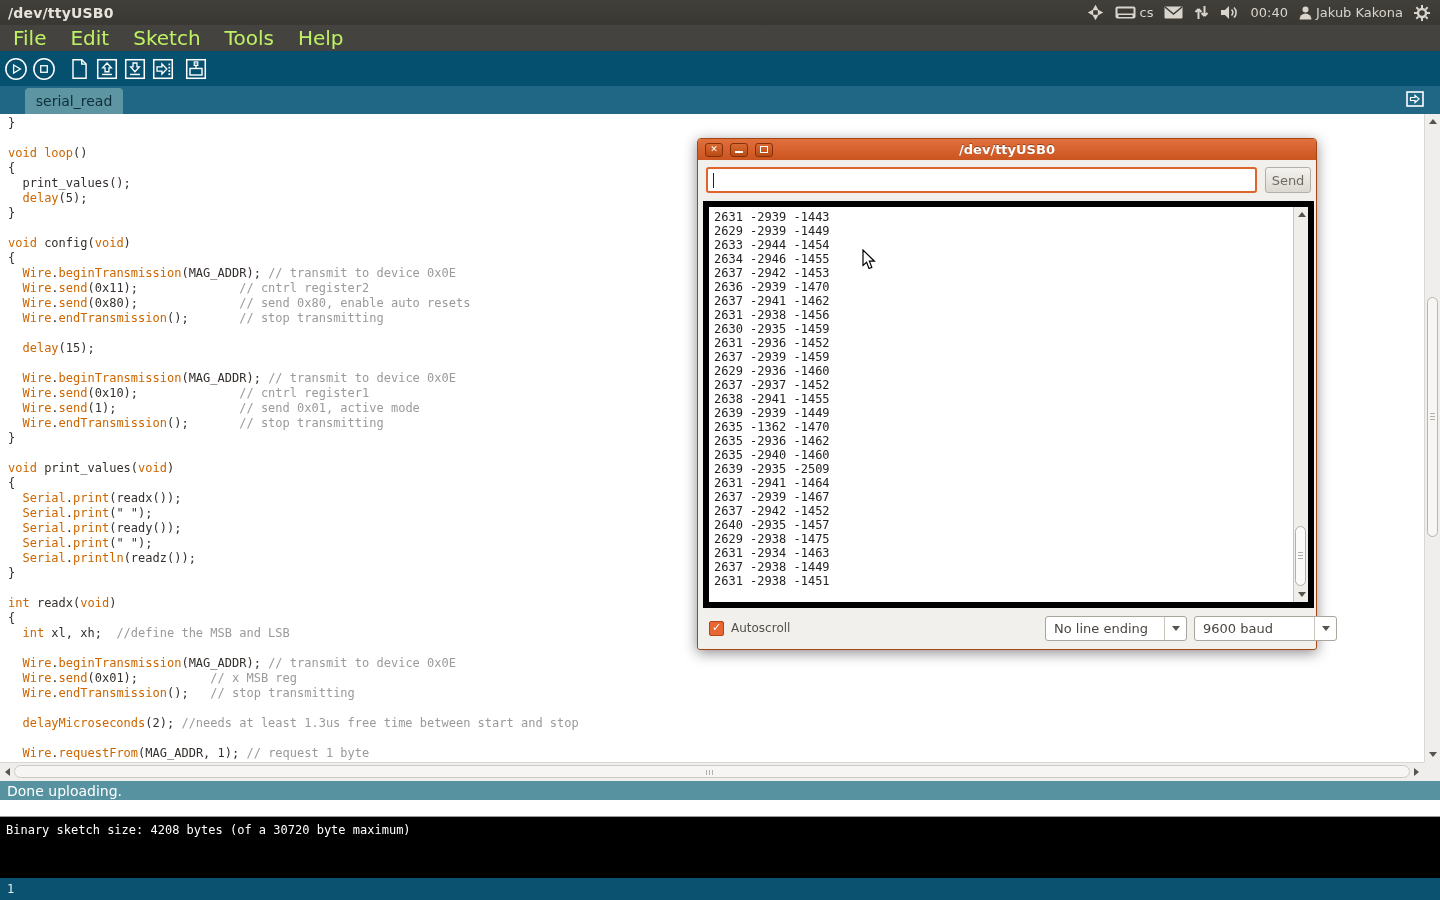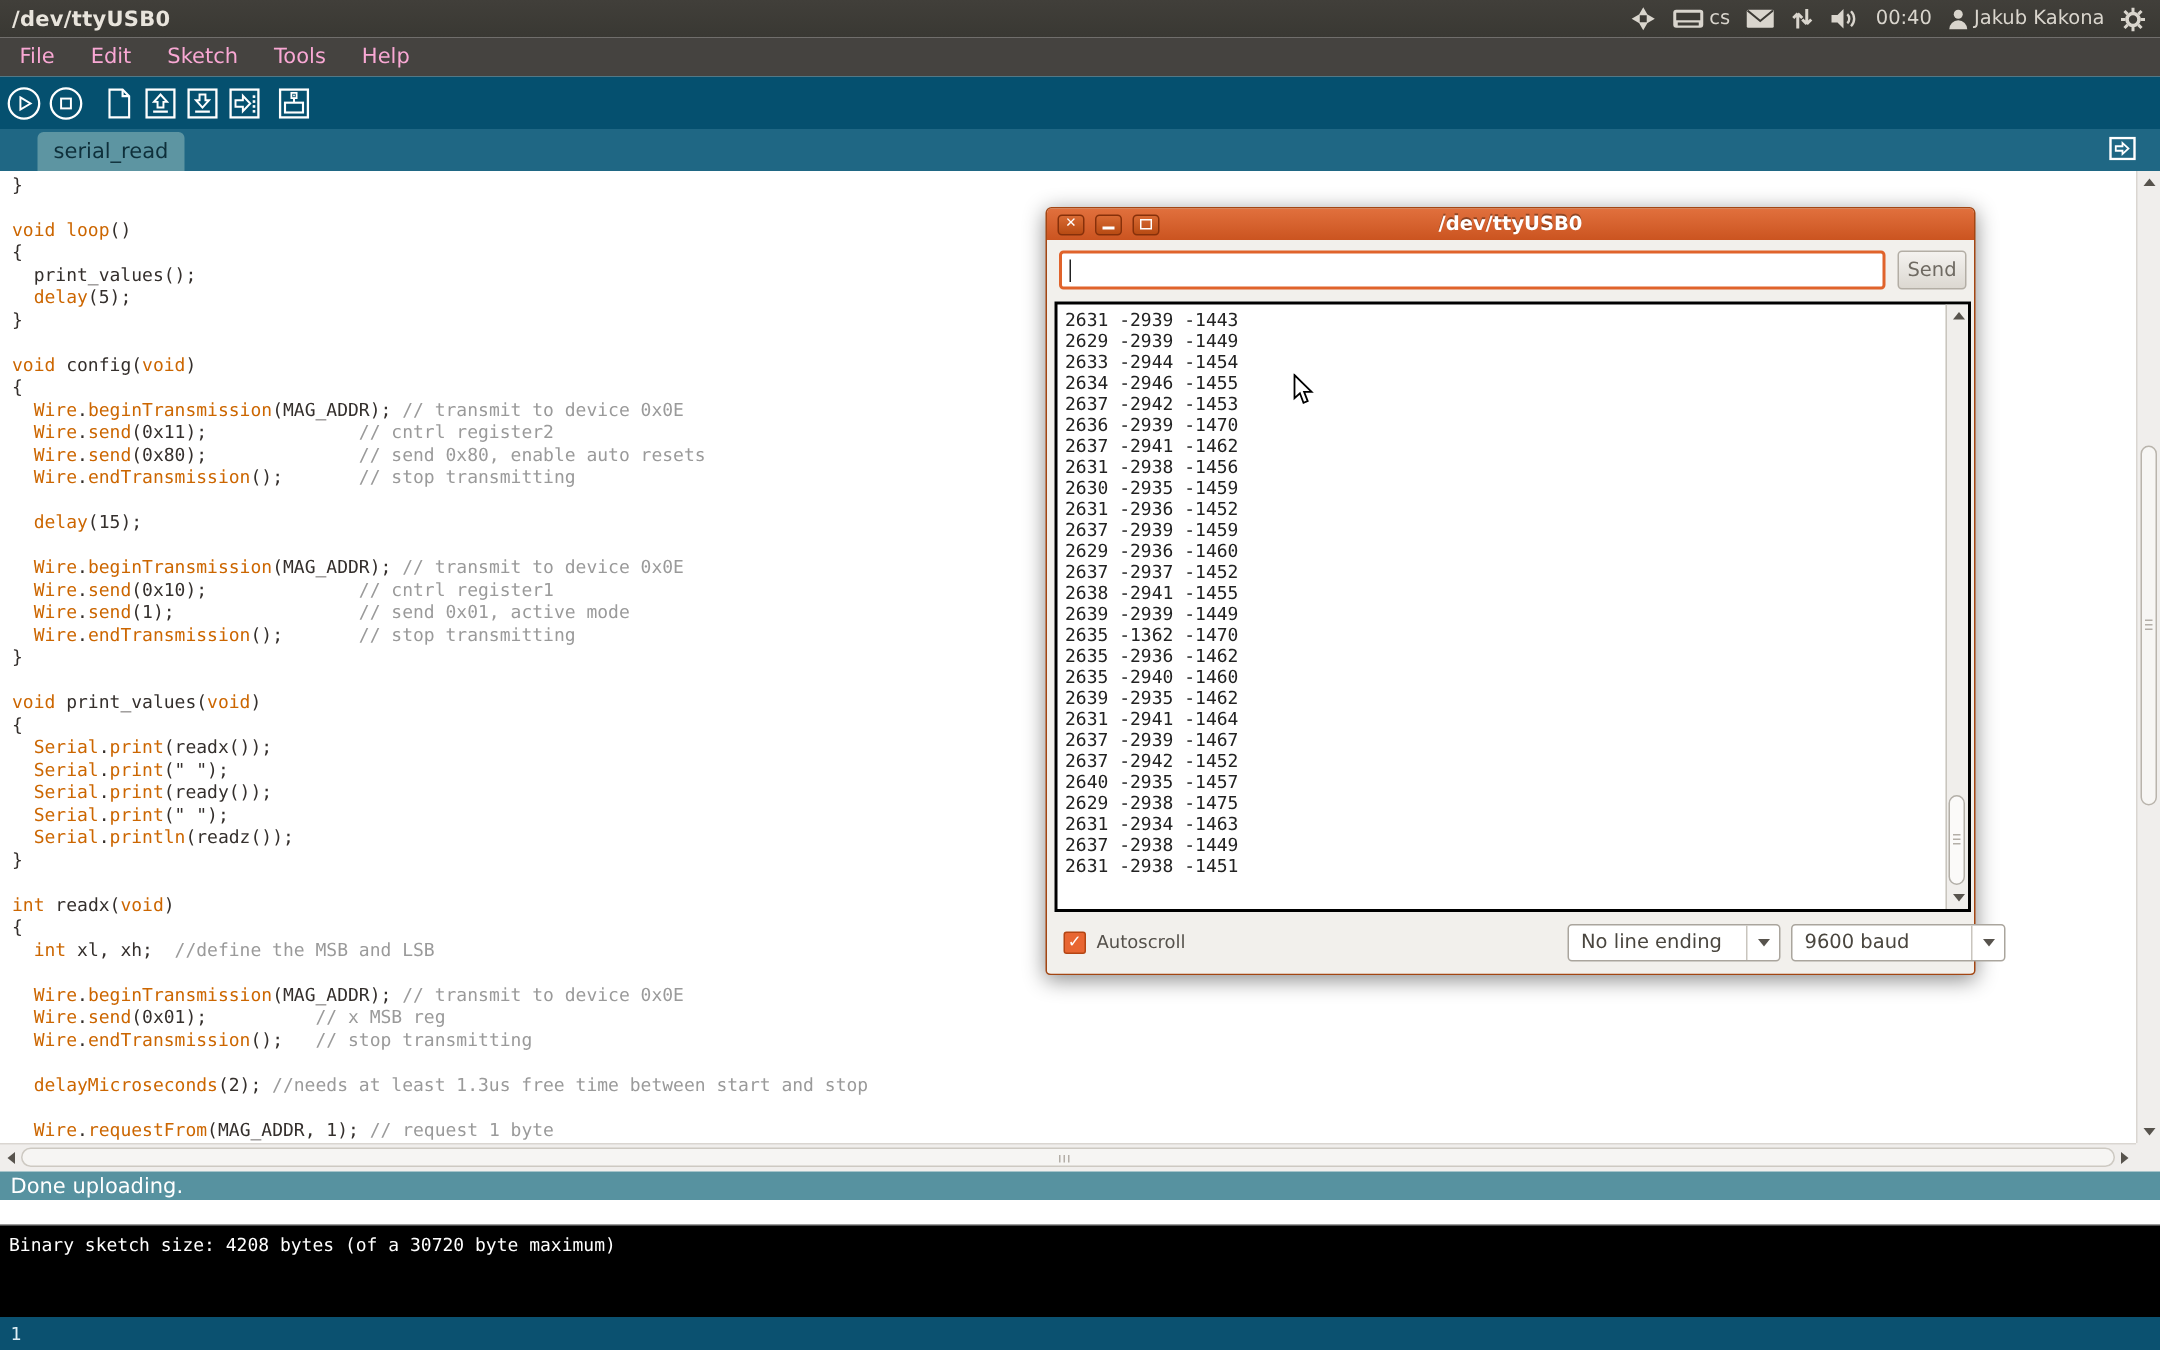--- a/index.html
+++ b/index.html
@@ -11,21 +11,21 @@
     background:linear-gradient(#413f3a,#393833); color:#e8e4dc;
     display:flex; align-items:center; }
   .win-title { font-weight:bold; font-size:14px; padding-left:8px; letter-spacing:.2px; }
   .tray { margin-left:auto; display:flex; align-items:center; gap:11px; padding-right:10px; }
   .tray-item { display:flex; align-items:center; gap:4px; color:#d9d5cd; font-size:13px; }
   .tray svg { display:block; }
 
   
   .menu-bar { position:absolute; left:0; top:25px; width:1440px; height:26px;
     background:#454340; display:flex; align-items:center; padding-left:1px; }
-  .menu-item { color:#f9a8d4; font-size:14px; padding:0 12px; height:26px;
+  .menu-item { color:#bef264; font-size:20px; padding:0 12px; height:26px;
     display:flex; align-items:center; cursor:default; }
 
   
   .toolbar { position:absolute; left:0; top:51px; width:1440px; height:35px;
     background:#05506f; display:flex; align-items:center; }
   .tb-btn { width:24px; height:24px; display:flex; align-items:center; justify-content:center; }
   .tb-btn svg { display:block; }
   .tb-play { margin-left:4px; } .tb-stop { margin-left:4px; }
   .tb-new  { margin-left:11px; } .tb-open,.tb-save,.tb-upload { margin-left:4px; }
   .tb-serial { margin-left:9px; }
@@ -98,21 +98,21 @@
   .sm-btn .mx { width:8px; height:7px; border:1.5px solid #fff; }
   .sm-body { position:absolute; left:0; top:21px; right:0; bottom:0; background:#f2f0ec;
     border-radius:0 0 3px 3px; }
   .sm-input { position:absolute; left:8px; top:7px; width:551px; height:26px;
     background:#fff; border:2px solid #e0632b; border-radius:3px; }
   .sm-caret { position:absolute; left:5px; top:4px; width:1px; height:15px; background:#222; }
   .sm-send { position:absolute; left:567px; top:7px; width:46px; height:26px;
     background:linear-gradient(#f4f2ef,#dcd8d1); border:1px solid #b3aea5; border-radius:3px;
     color:#6f6a62; font-size:13px; display:flex; align-items:center; justify-content:center; }
   .sm-output { position:absolute; left:5px; top:41px; width:611px; height:407px;
-    background:#fff; border:2px solid #000000; overflow:hidden; }
+    background:#fff; border:6px solid #000000; overflow:hidden; }
   .sm-rows { font-family:"DejaVu Sans Mono", monospace; font-size:12px; line-height:14px;
     color:#222; padding:3px 0 0 5px; }
   .serial-row { height:14px; white-space:pre; }
   .sm-vscroll { position:absolute; right:0; top:0; bottom:0; width:15px;
     background:#f0eeeb; border-left:1px solid #c9c5be; }
   .sm-vthumb { position:absolute; left:1px; bottom:16px; width:11px; height:60px;
     background:#fbfaf9; border:1px solid #b3afa8; border-radius:6px; }
   .sm-controls { position:absolute; left:10px; right:6px; bottom:7px; height:27px; }
   .sm-check { position:absolute; left:1px; top:6px; width:15px; height:15px;
     background:#e86632; border:1px solid #b44513; border-radius:2px; color:#fff;
@@ -340,21 +340,21 @@
           <div class="serial-row">2630 -2935 -1459</div>
           <div class="serial-row">2631 -2936 -1452</div>
           <div class="serial-row">2637 -2939 -1459</div>
           <div class="serial-row">2629 -2936 -1460</div>
           <div class="serial-row">2637 -2937 -1452</div>
           <div class="serial-row">2638 -2941 -1455</div>
           <div class="serial-row">2639 -2939 -1449</div>
           <div class="serial-row">2635 -1362 -1470</div>
           <div class="serial-row">2635 -2936 -1462</div>
           <div class="serial-row">2635 -2940 -1460</div>
-          <div class="serial-row">2639 -2935 -1462</div>
+          <div class="serial-row">2639 -2935 -2509</div>
           <div class="serial-row">2631 -2941 -1464</div>
           <div class="serial-row">2637 -2939 -1467</div>
           <div class="serial-row">2637 -2942 -1452</div>
           <div class="serial-row">2640 -2935 -1457</div>
           <div class="serial-row">2629 -2938 -1475</div>
           <div class="serial-row">2631 -2934 -1463</div>
           <div class="serial-row">2637 -2938 -1449</div>
           <div class="serial-row">2631 -2938 -1451</div>
         </div>
       <div class="sm-vscroll">

